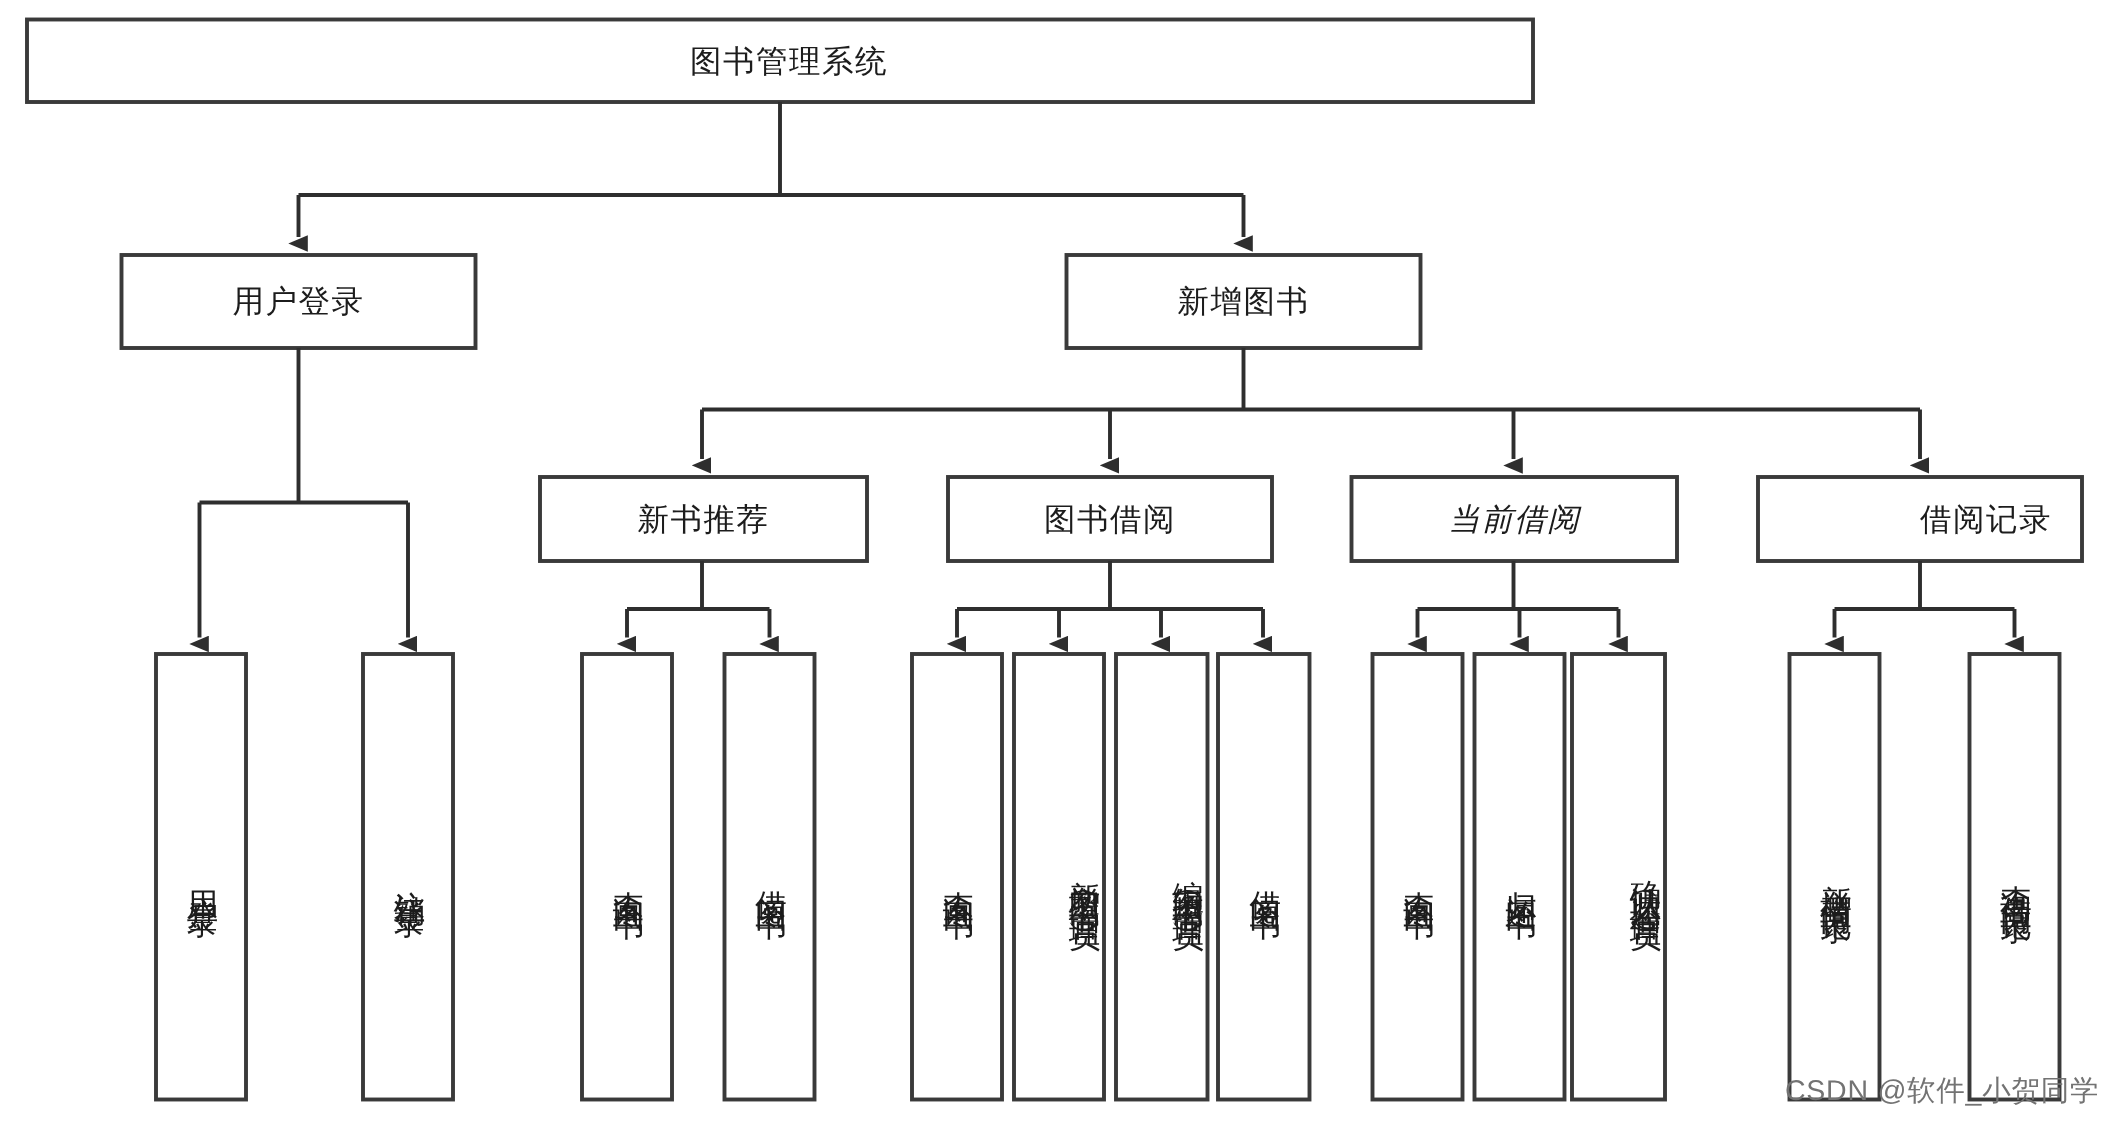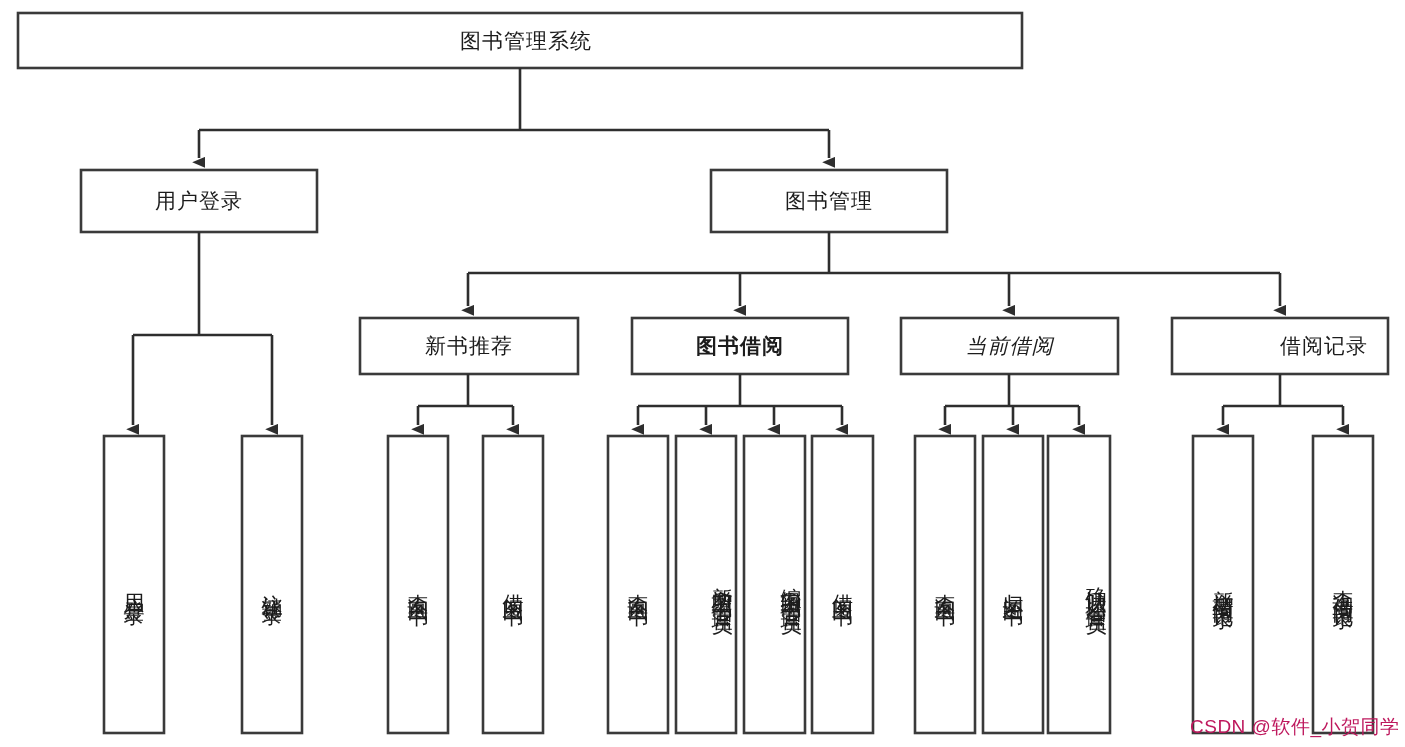--- a/index.html
+++ b/index.html
@@ -64,21 +64,21 @@
     color: #1c1c1c;
     font-size: 21px;
     writing-mode: vertical-rl;
     text-orientation: upright;
     letter-spacing: 4px;
     white-space: nowrap;
     pointer-events: none;
   }
   .watermark {
     position: absolute;
-    color: #be185d;
+    color: #737373;
     font-size: 19px;
     letter-spacing: 0.5px;
     white-space: nowrap;
     pointer-events: none;
   }
 </style>
 </head>
 <body>
 
 <div id="diagram-root">
@@ -167,24 +167,24 @@
       <path class="conn" d="M1280,374 L1280,406"></path>
       <path class="conn" d="M1223,406 L1343,406"></path>
       <path class="conn" d="M1223,406 L1223,425" marker-end="url(#arw)"></path>
       <path class="conn" d="M1343,406 L1343,425" marker-end="url(#arw)"></path>
     </g>
   </svg>
 
   <div class="box-label" style="left:24px;  top:13px;  width:1004px; height:55px;">图书管理系统</div>
 
   <div class="box-label" style="left:81px;  top:170px; width:236px; height:62px;">用户登录</div>
-  <div class="box-label" style="left:711px; top:170px; width:236px; height:62px;">图书管理</div>
+  <div class="box-label" style="left:711px; top:170px; width:236px; height:62px;">新增图书</div>
 
   <div class="box-label" style="left:360px; top:318px; width:218px; height:56px;">新书推荐</div>
-  <div class="box-label" style="left:632px; top:318px; width:216px; height:56px;font-weight:bold;">图书借阅</div>
+  <div class="box-label" style="left:632px; top:318px; width:216px; height:56px;">图书借阅</div>
   <div class="box-label" style="left:901px; top:318px; width:217px; height:56px;font-style:italic;">当前借阅</div>
   <div class="box-label" style="left:1172px; top:318px; width:216px; height:56px;padding-left:44px;">借阅记录</div>
 
   <div class="leaf-label" style="left:104px;  top:436px; width:60px; height:297px;">用户登录</div>
   <div class="leaf-label" style="left:242px;  top:436px; width:60px; height:297px;">注销登录</div>
   <div class="leaf-label" style="left:388px;  top:436px; width:60px; height:297px;">查询图书</div>
   <div class="leaf-label" style="left:483px;  top:436px; width:60px; height:297px;">借阅图书</div>
   <div class="leaf-label" style="left:608px;  top:436px; width:60px; height:297px;">查询图书</div>
   <div class="leaf-label" style="left:676px;  top:436px; width:60px; height:297px; align-items:flex-start; padding-top:6px; box-sizing:border-box;">新增图书（管理员）</div>
   <div class="leaf-label" style="left:744px;  top:436px; width:61px; height:297px; align-items:flex-start; padding-top:6px; box-sizing:border-box;">编辑图书（管理员）</div>

